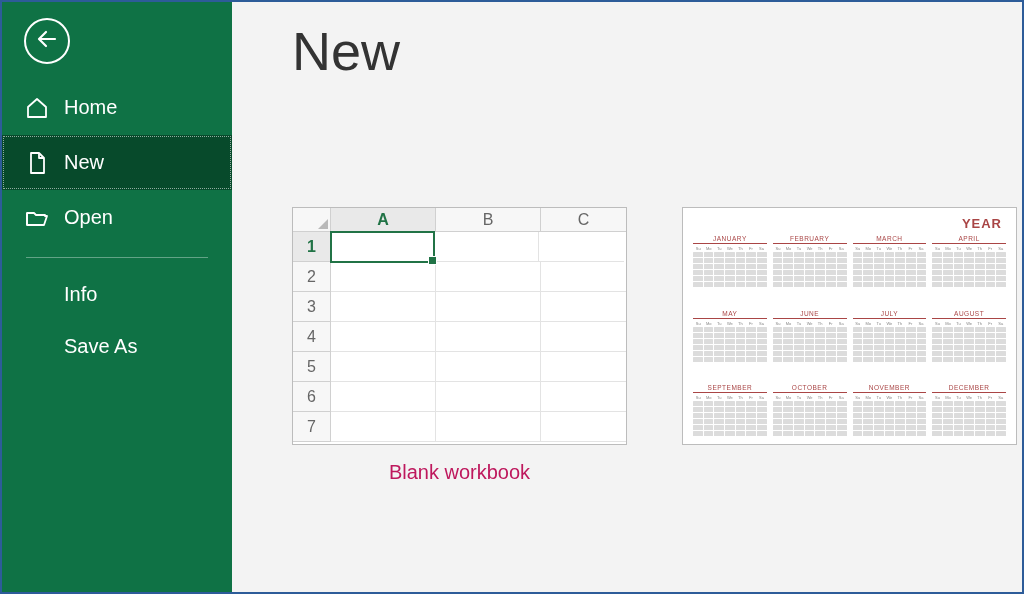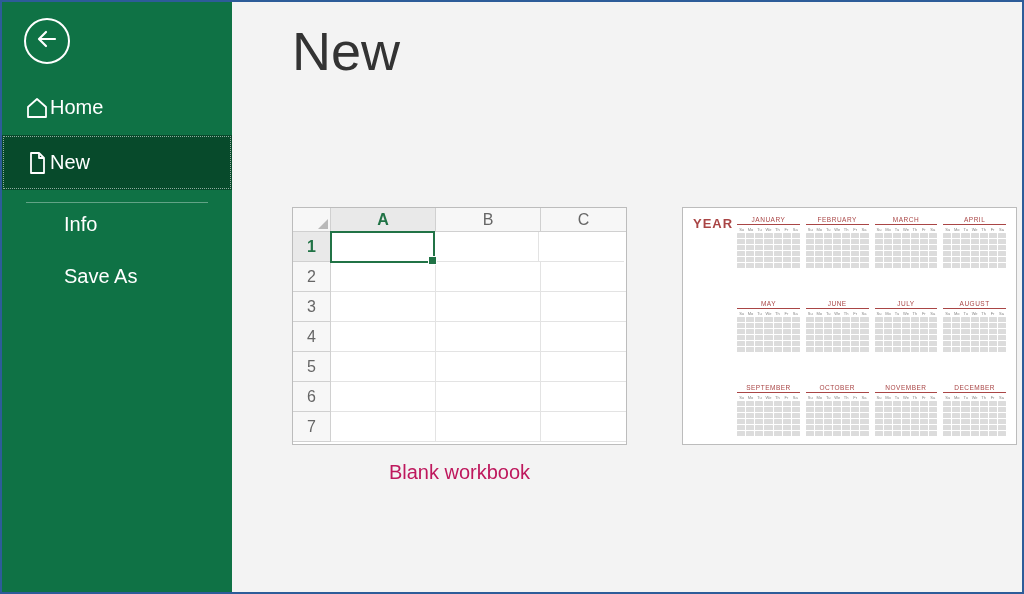--- a/index.html
+++ b/index.html
@@ -5,26 +5,26 @@
   * { box-sizing: border-box; margin: 0; padding: 0; }
   html, body { width: 1024px; height: 594px; font-family: "Segoe UI", Arial, sans-serif; overflow: hidden; }
   body { border: 2px solid #2d5c99; background: #f3f3f3; display: flex; }
 
   
   .sidebar { width: 230px; height: 100%; background: #0f7245; color: #fff; display: flex; flex-direction: column; flex: 0 0 230px; }
   .back-row { height: 78px; display: flex; align-items: center; padding-left: 22px; }
   .back-circle { width: 46px; height: 46px; border: 2px solid #fff; border-radius: 50%; display: flex; align-items: center; justify-content: center; cursor: pointer; }
   .back-circle svg { width: 24px; height: 24px; }
 
-  .nav-item { height: 55px; display: flex; align-items: center; padding: 0 22px; font-size: 20px; cursor: pointer; }
+  .nav-item { height: 55px; display: flex; align-items: center; gap: 14px; padding: 0 22px; font-size: 20px; cursor: pointer; }
   .nav-item.selected { background: #074a2b; outline: 1px dotted rgba(255,255,255,0.55); outline-offset: -2px; }
   .nav-item .ico { width: 26px; height: 26px; display: flex; align-items: center; justify-content: center; flex: 0 0 26px; }
   .nav-item .ico svg { width: 24px; height: 24px; }
   .sep { border: none; border-top: 1px solid rgba(255,255,255,0.35); margin: 12px 24px 10px 24px; }
-  .sub-item { height: 52px; display: flex; padding-left: 62px; font-size: 20px; cursor: pointer; }
+  .sub-item { height: 52px; display: flex; align-items: center; padding-left: 62px; font-size: 20px; cursor: pointer; }
 
   
   .main { flex: 1; padding: 18px 30px 0 60px; background: #f3f3f3; overflow: hidden; }
   .page-title { font-size: 54px; font-weight: 300; color: #333; margin-bottom: 125px; }
 
   .templates { display: flex; gap: 55px; }
   .tpl { width: 335px; cursor: pointer; }
   .tpl .thumb { width: 335px; height: 238px; background: #fff; border: 1px solid #bcbcbc; position: relative; overflow: hidden; }
   .tpl .caption { text-align: center; margin-top: 16px; font-size: 20px; color: #be185d; }
 
@@ -38,21 +38,21 @@
   .sheet .col.c-c { flex: 0 0 85px; border-right: none; }
   .sheet .body-row { display: flex; height: 30px; }
   .sheet .body-row .rh { width: 38px; text-align: center; line-height: 30px; border-right: 1px solid #d0d0d0; border-bottom: 1px solid #d0d0d0; background: #f7f7f7; }
   .sheet .body-row .rh.active { background: #e9e9e9; font-weight: bold; color: #217346; }
   .sheet .body-row .cell { flex: 0 0 105px; border-right: 1px solid #e3e3e3; border-bottom: 1px solid #e3e3e3; position: relative; }
   .sheet .body-row .cell.c-c { flex: 0 0 85px; border-right: none; }
   .sheet .cell.selected { border: 2px solid #217346; margin: -1px; z-index: 2; }
   .sheet .cell.selected::after { content: ""; position: absolute; right: -4px; bottom: -4px; width: 7px; height: 7px; background: #217346; border: 1px solid #fff; }
 
   
-  .cal-thumb { width: 100%; height: 100%; padding: 8px 10px; display: flex; flex-direction: row; }
+  .cal-thumb { width: 100%; height: 100%; padding: 8px 10px; display: flex; flex-direction: column; }
   .cal-year { text-align: right; font-size: 13px; font-weight: bold; color: #a94545; letter-spacing: 1px; padding-right: 4px; margin-bottom: 4px; }
   .cal-rows { flex: 1; display: flex; flex-direction: column; justify-content: space-between; }
   .cal-row { display: flex; justify-content: space-between; gap: 6px; }
   .cal-month { flex: 1; }
   .cal-m-name { text-align: center; font-size: 6.5px; color: #a94545; border-bottom: 1px solid #a94545; padding-bottom: 1px; margin-bottom: 2px; letter-spacing: 0.5px; }
   .cal-m-dow { display: flex; justify-content: space-between; font-size: 4px; color: #888; margin-bottom: 1px; }
   .cal-m-dow span { flex: 1; text-align: center; }
   .cal-m-grid { display: grid; grid-template-columns: repeat(7, 1fr); grid-auto-rows: 5px; gap: 1px; }
   .cal-m-grid i { display: block; background: #dcdcdc; border-radius: 0.5px; }
 </style>
@@ -83,20 +83,29 @@
   <div class="nav-item selected">
     <span class="ico">
       <svg viewBox="0 0 24 24" fill="none" stroke="#fff" stroke-width="1.8" stroke-linejoin="round">
           <path d="M6 2 H14 L19 7 V22 H6 Z"></path>
           <path d="M14 2 V7 H19"></path>
         </svg>
     </span>
     <span>New</span>
   </div>
 
+  <div class="nav-item">
+    <span class="ico">
+      <svg viewBox="0 0 24 24" fill="none" stroke="#fff" stroke-width="1.8" stroke-linejoin="round">
+          <path d="M2 7 H9 L11 9 H20 V10 H22 L19 19 H2 Z"></path>
+          <path d="M2 7 V19"></path>
+        </svg>
+    </span>
+    <span>Open</span>
+  </div>
 
   <hr class="sep">
 
   <div class="sub-item">
     <span>Info</span>
   </div>
   <div class="sub-item">
     <span>Save As</span>
   </div>
 </div>

